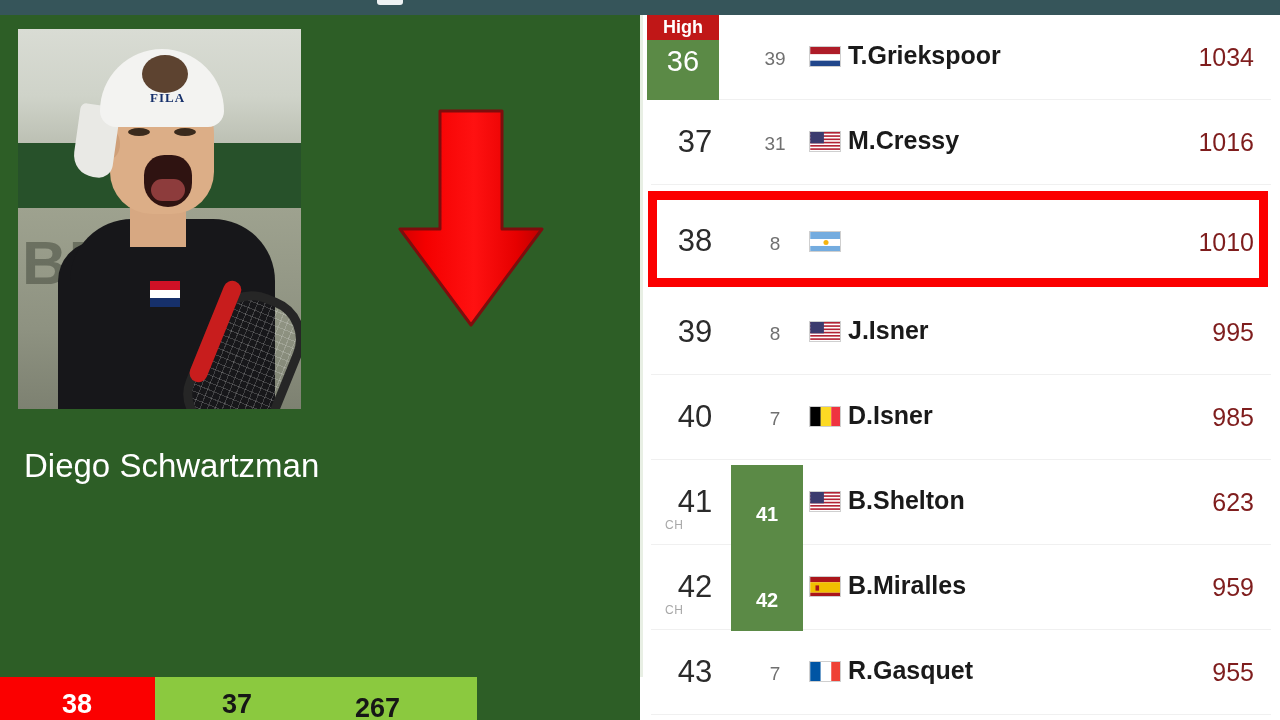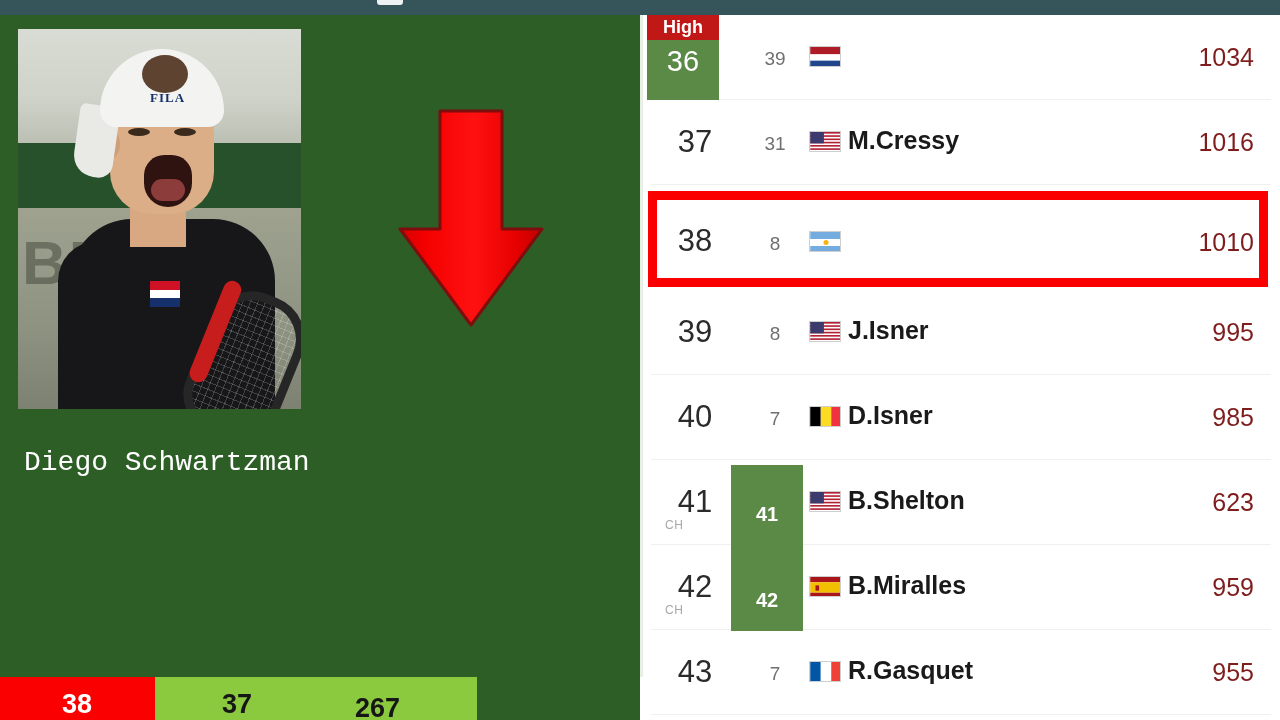--- a/index.html
+++ b/index.html
@@ -200,23 +200,23 @@
   .ph-racq-red {
     position: absolute; left: -9px; top: -9px;
     width: 18px; height: 108px;
     background: #c81d1d;
     border-radius: 10px;
   }
 
   .player-name {
     position: absolute;
     left: 24px; top: 432px;
-    font-size: 28px;
+    font-size: 33px;
     color: #ffffff;
-    font-family: Liberation Mono, monospace;
+    font-family: Liberation Sans, sans-serif;
   }
 
   
   .arrow-wrap {
     position: absolute;
     left: 396px; top: 92px;
     width: 150px; height: 225px;
   }
 
   
@@ -438,20 +438,21 @@
     <div class="rank-row" style="top:0px">
       <div class="cur">36</div>
       <div class="prev">39</div>
       <div class="flag">
         <svg width="32" height="21" viewBox="0 0 30 20">
           <rect width="30" height="7" fill="#ae1c28"></rect>
           <rect y="7" width="30" height="6" fill="#ffffff"></rect>
           <rect y="13" width="30" height="7" fill="#21468b"></rect>
         </svg>
       </div>
+      <div class="pname">T.Griekspoor</div>
       <div class="pts">1034</div>
       <div class="sep"></div>
     </div>
 
     <div class="rank-row" style="top:85px">
       <div class="cur">37</div>
       <div class="prev">31</div>
       <div class="flag">
         <svg width="32" height="21" viewBox="0 0 30 20">
           <rect width="30" height="20" fill="#ffffff"></rect>

